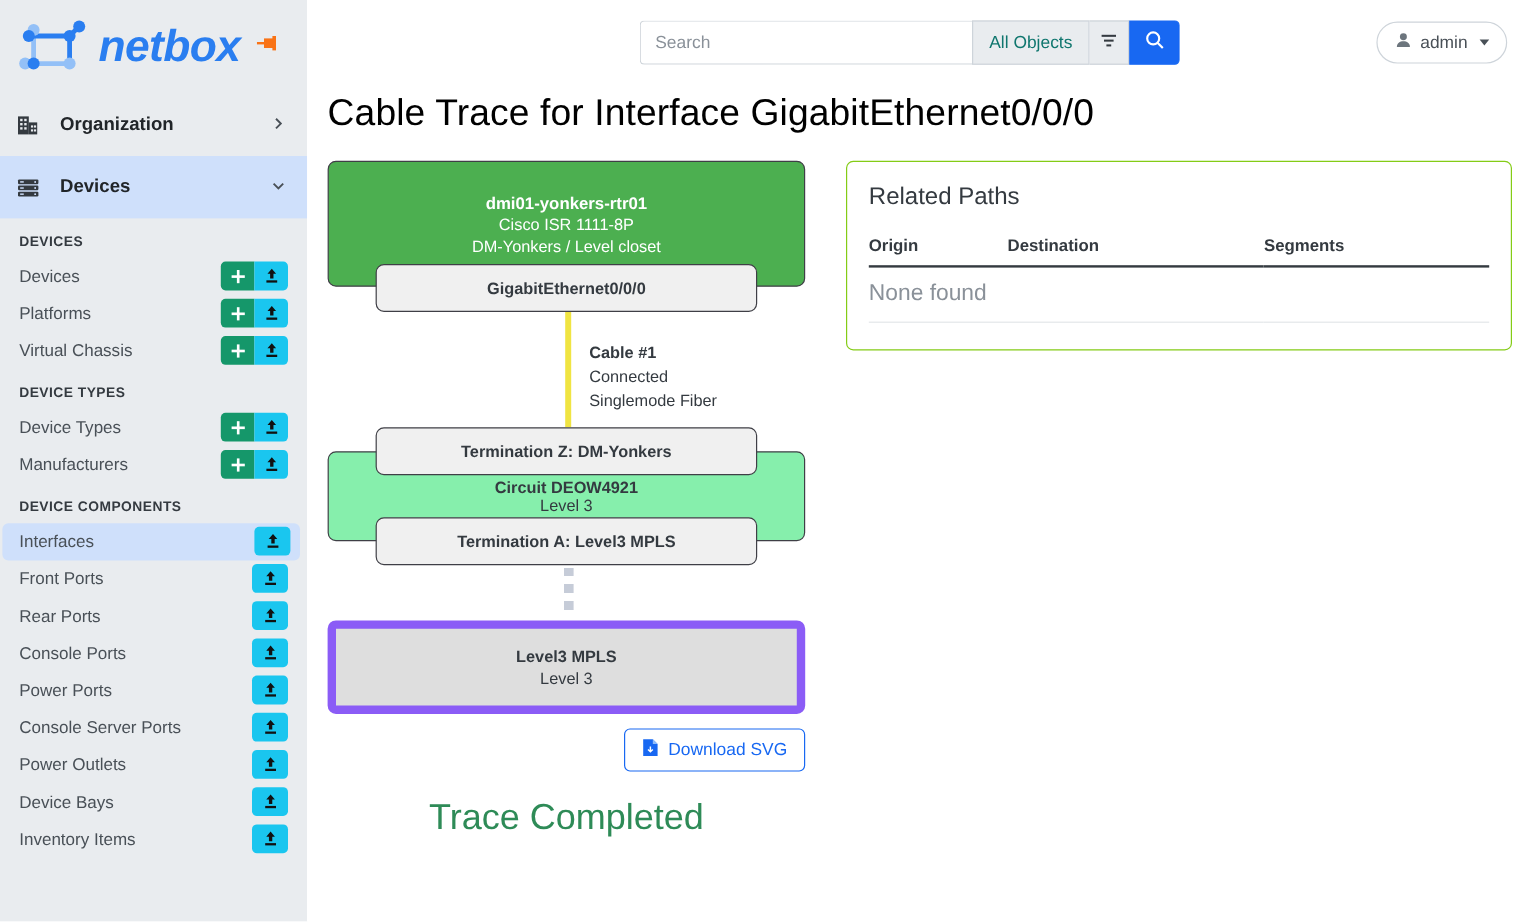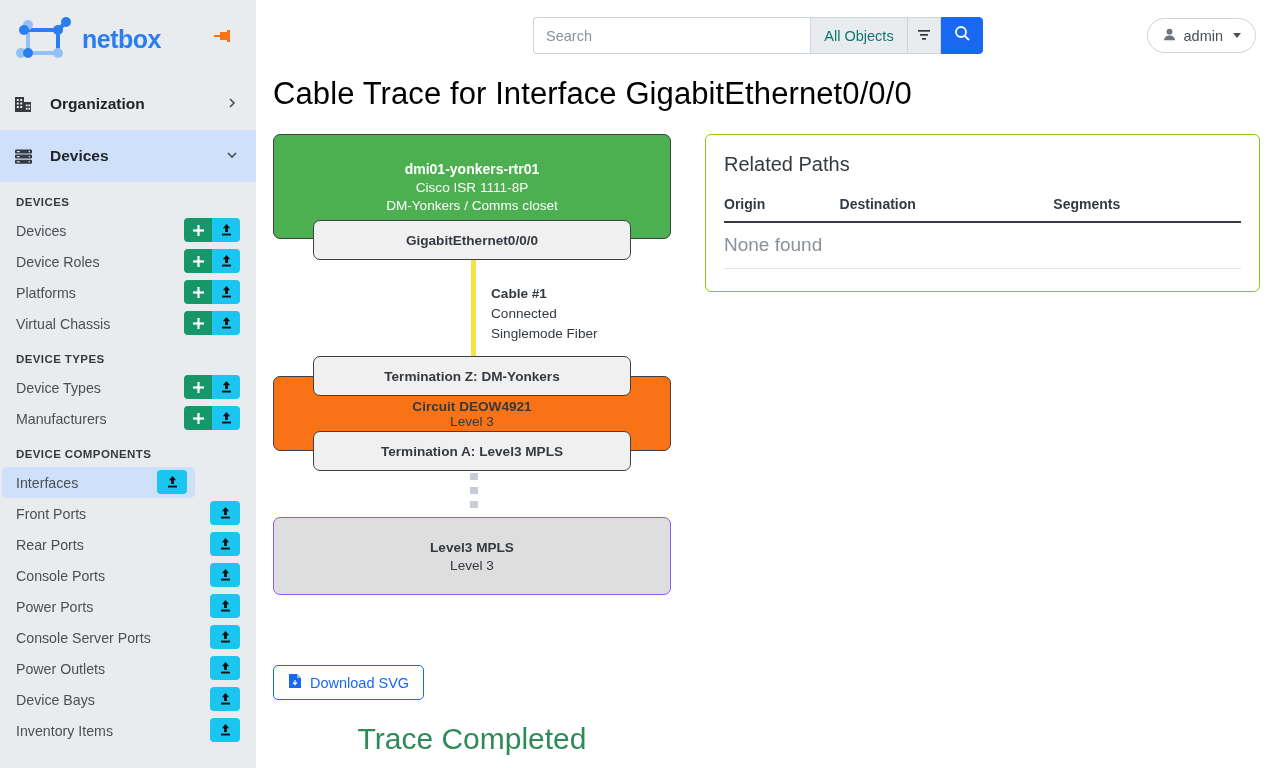--- a/index.html
+++ b/index.html
@@ -50,21 +50,21 @@
   .nav-item {
     display: flex; align-items: center;
     height: 31px; margin: 0 8px 0 0;
     padding-left: 16px;
     font-size: 14.2px; color: #495057;
     position: relative; cursor: pointer;
   }
   .nav-item.sel {
     background: #cfe0fb; border-radius: 5px;
     margin-left: 2px; padding-left: 14px;
-    width: 193px;
+    width: 248px;
   }
   .nav-item .txt { flex: 1; }
   .btn-group { position: absolute; right: 8px; top: 3px; display: flex; height: 24px; }
   .btn-add, .btn-imp {
     width: 28px; height: 24px;
     display: flex; align-items: center; justify-content: center;
     cursor: pointer; border: none;
   }
   .btn-add { background: #15976a; border-radius: 4px 0 0 4px; }
   .btn-imp { background: #1ac6ef; border-radius: 0 4px 4px 0; }
@@ -151,46 +151,46 @@
   }
   .cable-info {
     position: absolute; left: 218px; top: 24px;
     font-size: 13.6px; line-height: 20px; color: #343a40;
   }
   .cable-info .ttl { font-weight: bold; }
 
   .circuit-wrap { position: relative; }
   .node-circuit {
     width: 398px; height: 75px;
-    background: #f97316; border: 1px solid #3f3f46; border-radius: 7px;
+    background: #86efac; border: 1px solid #3f3f46; border-radius: 7px;
     display: flex; flex-direction: column; align-items: center; justify-content: center;
     gap: 0;
   }
   .node-circuit .c1 { font-size: 13.6px; font-weight: bold; color: #343a40; }
   .node-circuit .c2 { font-size: 13.6px; color: #343a40; }
   .term-over-top { margin: 0 auto -20px auto; position: relative; z-index: 3; }
   .term-over-bot { margin: -20px auto 0 auto; position: relative; z-index: 3; }
 
   .dash-seg { height: 46px; position: relative; }
   .dash-line {
     position: absolute; left: 197px; top: 2px; width: 8px; height: 42px;
     background: repeating-linear-gradient(to bottom,
       #c6ccd8 0px, #c6ccd8 7px, transparent 7px, transparent 14px);
   }
 
   .node-end {
     width: 398px; height: 78px;
-    background: #dedede; border: 1px solid #8b5cf6; border-radius: 7px;
+    background: #dedede; border: 7px solid #8b5cf6; border-radius: 7px;
     display: flex; flex-direction: column; align-items: center; justify-content: center;
     gap: 3px;
   }
   .node-end .e1 { font-size: 13.6px; font-weight: bold; color: #343a40; }
   .node-end .e2 { font-size: 13.6px; color: #343a40; }
 
-  .dl-wrap { display: flex; justify-content: flex-start; padding-top: 24px; margin-top: 46px; }
+  .dl-wrap { display: flex; justify-content: flex-end; padding-top: 12px; }
   .dl-btn {
     display: flex; align-items: center; gap: 8px;
     border: 1px solid #1868f2; border-radius: 5px;
     background: #fff; color: #1868f2;
     font-size: 14.5px; padding: 7px 14px; cursor: pointer;
     font-family: "Liberation Sans", sans-serif;
   }
   .trace-done {
     text-align: center; color: #2e8b57;
     font-size: 30px; padding-top: 22px;
@@ -234,21 +234,21 @@
           </g>
           <circle cx="14" cy="10" r="5" fill="#93c0f7"></circle>
           <circle cx="10" cy="15" r="5" fill="#2a7ef0"></circle>
           <circle cx="7" cy="38" r="5" fill="#93c0f7"></circle>
           <circle cx="14" cy="38" r="5" fill="#2a7ef0"></circle>
           <circle cx="44" cy="15" r="5" fill="#2a7ef0"></circle>
           <circle cx="52" cy="7" r="5" fill="#2a7ef0"></circle>
           <circle cx="44" cy="38" r="5" fill="#93c0f7"></circle>
         </svg>
       </span>
-      <span style="font-size:25px;font-weight:bold;color:#2a7ef0;padding-left:6px;letter-spacing:-.5px;">netbox</span>
+      <span style="font-size:37px;font-weight:bold;color:#2a7ef0;padding-left:6px;letter-spacing:-.5px;font-style:italic;">netbox</span>
       <span class="pin-icon">
         <svg width="18" height="14" viewBox="0 0 18 14">
           <rect x="6" y="3" width="9" height="8" fill="#f97316"></rect>
           <rect x="13" y="1" width="3" height="12" fill="#f97316"></rect>
           <rect x="0" y="6" width="7" height="2" fill="#f97316"></rect>
         </svg>
       </span>
     </div>
 
     <div id="nav-groups">
@@ -307,37 +307,20 @@
             </span>
             <span class="btn-imp">
               <svg width="13" height="14" viewBox="0 0 13 14">
                 <path d="M6.5 1l3.6 4.2H7.9V9H5.1V5.2H2.9z" fill="#111"></path>
                 <rect x="2" y="10.6" width="9" height="1.9" fill="#111"></rect>
               </svg>
             </span>
           </span>
         </div>
         <div class="nav-item">
-          <span class="txt">Device Roles</span>
-          <span class="btn-group">
-            <span class="btn-add">
-              <svg width="13" height="13" viewBox="0 0 13 13">
-                <rect x="5.4" y="1" width="2.2" height="11" fill="#fff"></rect>
-                <rect x="1" y="5.4" width="11" height="2.2" fill="#fff"></rect>
-              </svg>
-            </span>
-            <span class="btn-imp">
-              <svg width="13" height="14" viewBox="0 0 13 14">
-                <path d="M6.5 1l3.6 4.2H7.9V9H5.1V5.2H2.9z" fill="#111"></path>
-                <rect x="2" y="10.6" width="9" height="1.9" fill="#111"></rect>
-              </svg>
-            </span>
-          </span>
-        </div>
-        <div class="nav-item">
           <span class="txt">Platforms</span>
           <span class="btn-group">
             <span class="btn-add">
               <svg width="13" height="13" viewBox="0 0 13 13">
                 <rect x="5.4" y="1" width="2.2" height="11" fill="#fff"></rect>
                 <rect x="1" y="5.4" width="11" height="2.2" fill="#fff"></rect>
               </svg>
             </span>
             <span class="btn-imp">
               <svg width="13" height="14" viewBox="0 0 13 14">
@@ -544,21 +527,21 @@
     <div class="page-title">Cable Trace for Interface GigabitEthernet0/0/0</div>
 
     <div class="content">
 
       <div class="col-left">
         <div class="trace">
 
           <div class="node-device">
             <div class="n1">dmi01-yonkers-rtr01</div>
             <div class="n2">Cisco ISR 1111-8P</div>
-            <div class="n3">DM-Yonkers / Comms closet</div>
+            <div class="n3">DM-Yonkers / Level closet</div>
           </div>
 
           <div class="node-term">
             <span>GigabitEthernet0/0/0</span>
           </div>
 
           <div class="cable-seg">
             <div class="cable-line"></div>
             <div class="cable-info">
               <div class="ttl">Cable #1</div>

